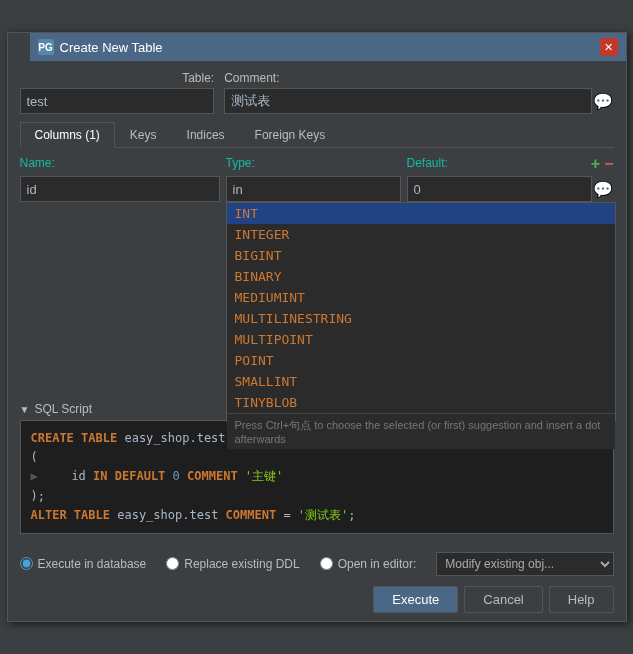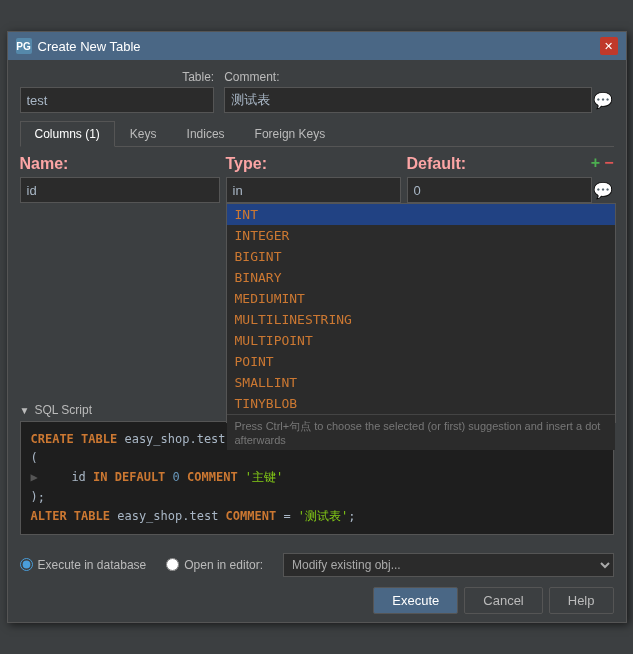--- a/index.html
+++ b/index.html
@@ -19,20 +19,21 @@
       border: 1px solid #555;
       box-shadow: 2px 2px 8px rgba(0,0,0,0.6);
     }
     .title-bar {
       background: #4a6785;
       display: flex;
       align-items: center;
       justify-content: space-between;
       padding: 4px 8px;
       height: 28px;
+      margin-left: 22px;
     }
     .title-bar-left {
       display: flex;
       align-items: center;
       gap: 6px;
       color: #fff;
       font-size: 13px;
     }
     .title-icon {
       width: 16px;
@@ -130,23 +131,22 @@
     .columns-area {
       position: relative;
     }
     .col-headers {
       display: flex;
       gap: 6px;
       margin-bottom: 4px;
       align-items: center;
     }
     .col-header {
-      color: #fca5a5;
-      font-size: 16px;
-      font-weight: bold;
+      color: #14b8a6;
+      font-size: 12px;
     }
     .col-name { width: 200px; }
     .col-type { width: 175px; }
     .col-default { flex: 1; }
     .col-actions {
       display: flex;
       gap: 4px;
       margin-left: auto;
     }
     .action-btn {
@@ -397,20 +397,24 @@
   </div>
 
   <div class="bottom-section">
     <div class="radio-row">
       <label class="radio-item">
         <input type="radio" name="exec-mode" checked="" style="">
         <span>Execute in database</span>
       </label>
       <label class="radio-item">
         <input type="radio" name="exec-mode" style="">
+        <span>Replace existing DDL</span>
+      </label>
+      <label class="radio-item">
+        <input type="radio" name="exec-mode" style="">
         <span>Open in editor:</span>
       </label>
       <select class="modify-select">
         <option>Modify existing obj...</option>
       </select>
     </div>
     <div class="btn-row">
       <button class="btn btn-execute">Execute</button>
       <button class="btn btn-cancel">Cancel</button>
       <button class="btn btn-help">Help</button>

